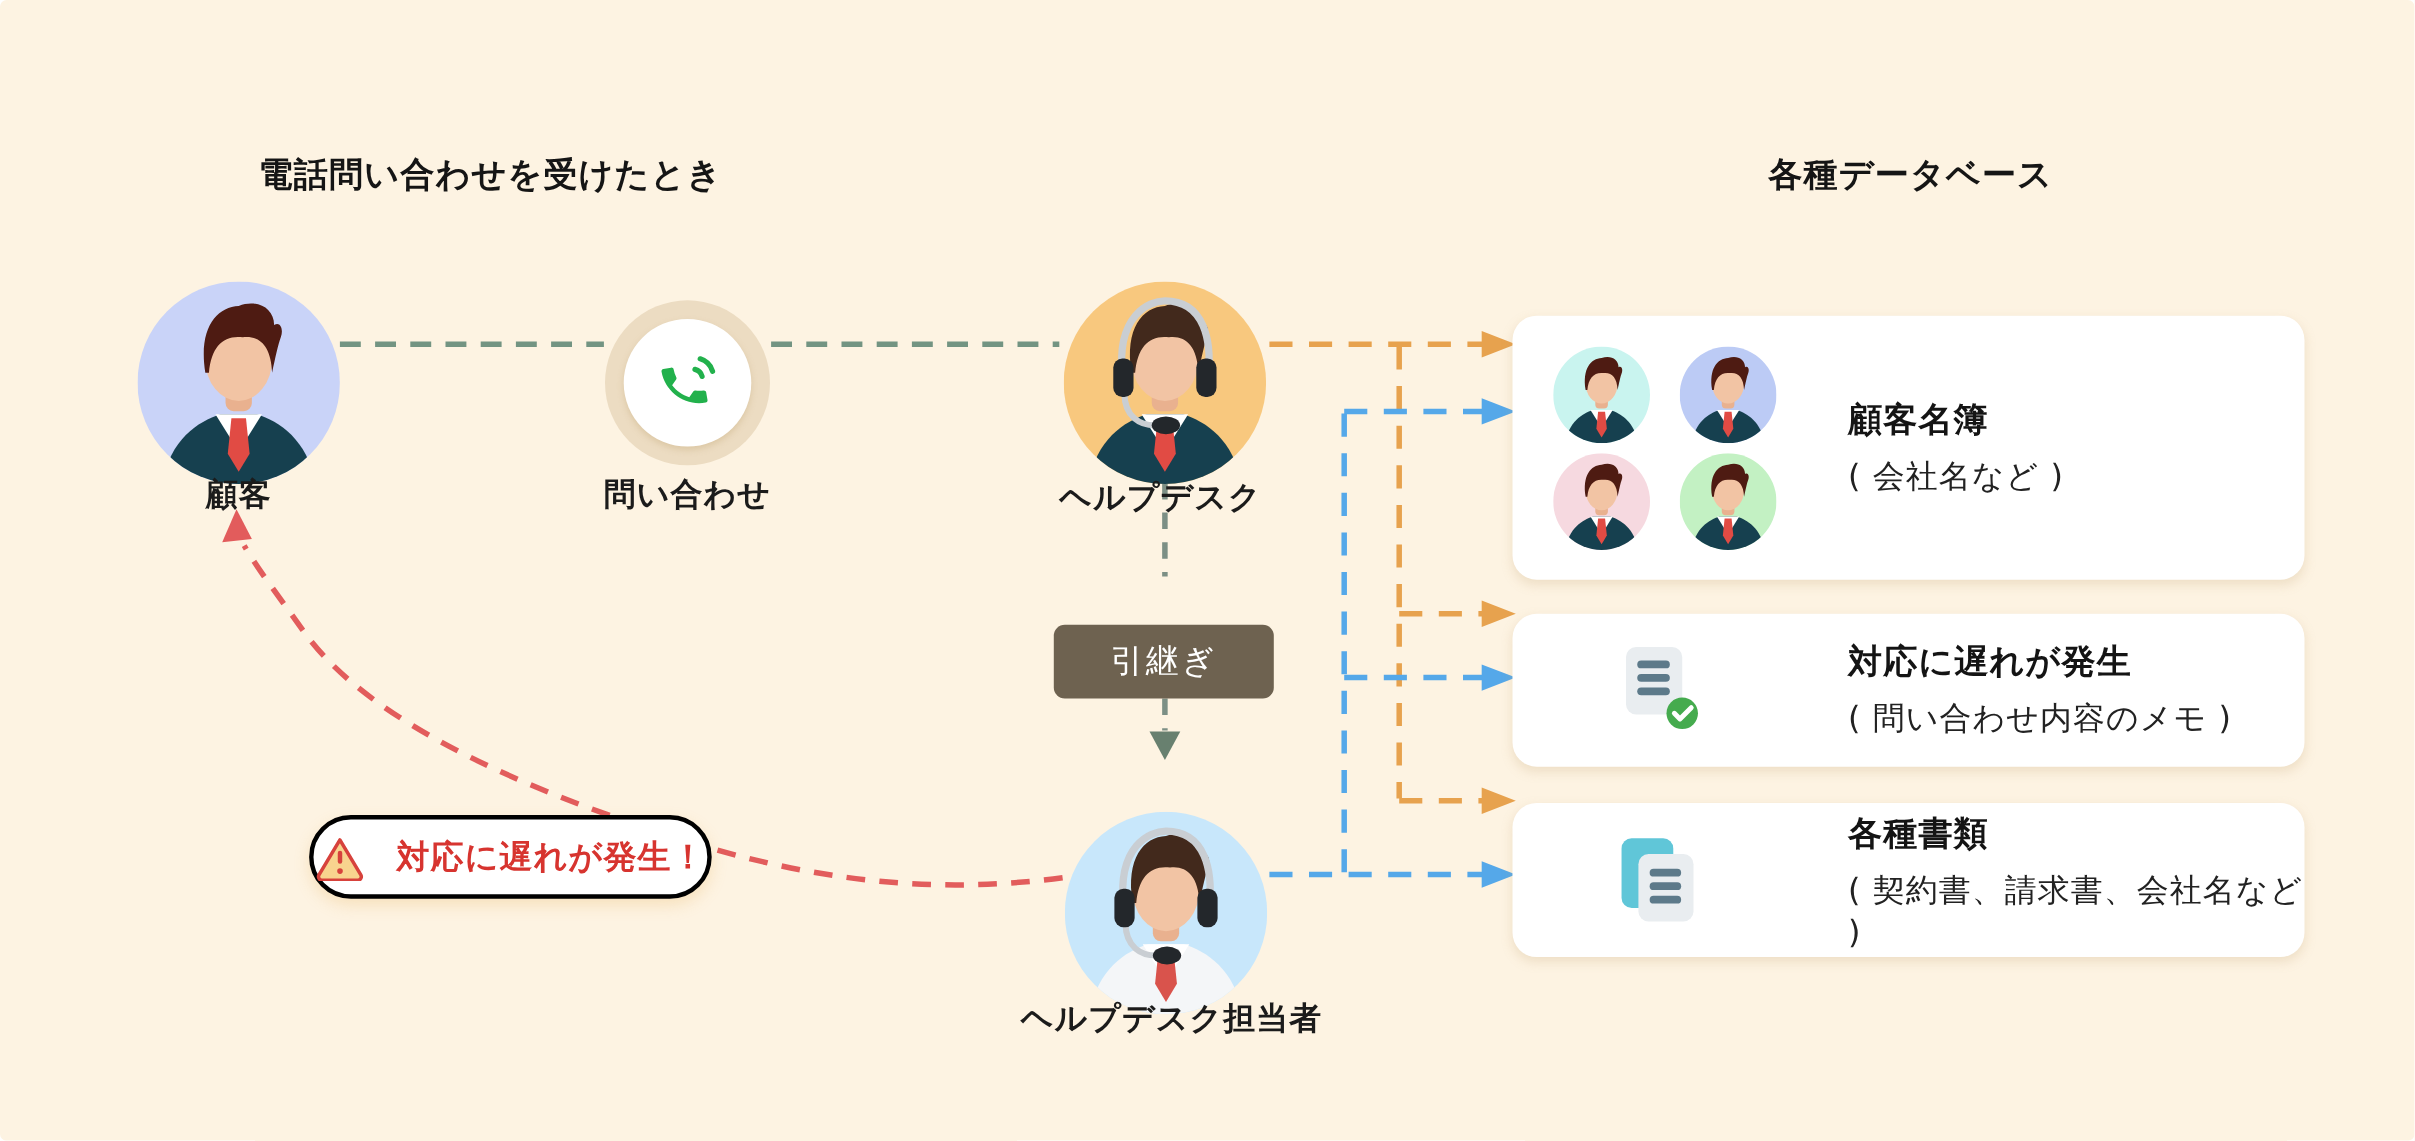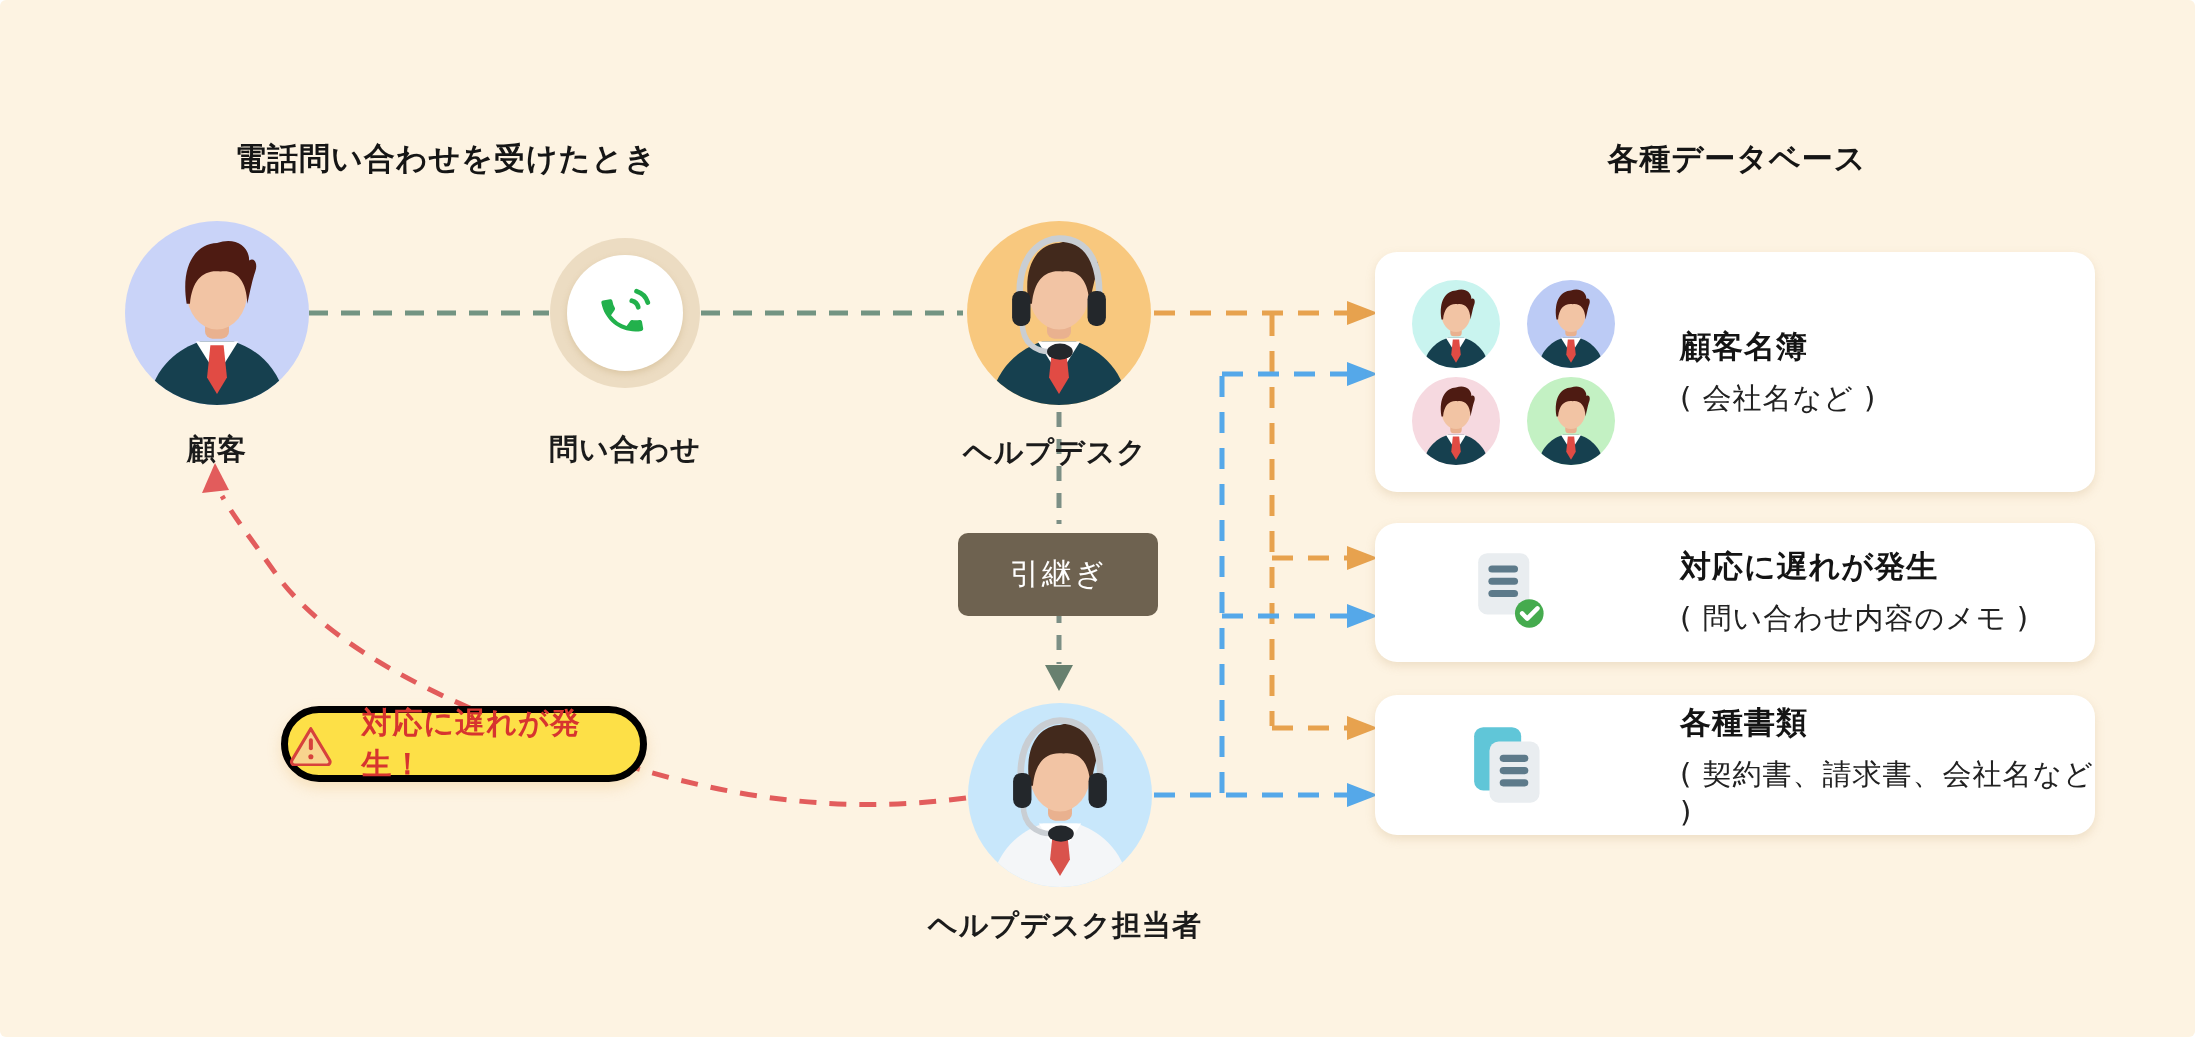--- a/index.html
+++ b/index.html
@@ -3,43 +3,43 @@
 <meta charset="utf-8">
 <style>
   html,body{margin:0;padding:0;background:#ffffff;}
   body{width:2195px;height:1037px;position:relative;font-family:"DejaVu Sans","Liberation Sans",sans-serif;}
   .canvas{position:absolute;inset:0;background:#fdf3e2;border-radius:6px;overflow:hidden;}
 
   
   .wires{position:absolute;left:0;top:0;width:2195px;height:1037px;z-index:1;}
 
   
-  .node{position:absolute;z-index:2;}
+  .node{position:absolute;z-index:2;margin-top:35px;}
   .avatar-svg{display:block;}
 
   
   .section-title{position:absolute;z-index:2;width:600px;text-align:center;
     font-size:31px;font-weight:700;color:#151515;letter-spacing:1px;}
   .node-label{position:absolute;z-index:2;text-align:center;
     font-size:29px;font-weight:700;color:#1b1b1b;letter-spacing:1px;}
 
   
   .phone-ring{width:150px;height:150px;border-radius:50%;background:#ecdcc2;
     display:flex;align-items:center;justify-content:center;}
   .phone-inner{width:116px;height:116px;border-radius:50%;background:#ffffff;
     display:flex;align-items:center;justify-content:center;box-shadow:0 3px 6px rgba(190,160,110,.35);}
 
   
-  .handover-btn{width:200px;height:83px;border-radius:10px;background:#6e6250;
+  .handover-btn{width:200px;height:67px;border-radius:10px;background:#6e6250;
     display:flex;align-items:center;justify-content:center;
     color:#ffffff;font-size:30px;font-weight:500;letter-spacing:2px;}
 
   
   .alert-pill{left:281px;top:706px;width:366px;height:76px;border-radius:40px;
-    background:#fde047;border:7px solid #000000;box-sizing:border-box;
+    background:#ffffff;border:4px solid #000000;box-sizing:border-box;
     display:flex;align-items:center;justify-content:center;gap:28px;
     box-shadow:0 6px 14px rgba(235,180,95,.28);}
   .alert-text{color:#d7342f;font-size:30px;font-weight:700;letter-spacing:1px;}
 
   
   .db-card{left:1375px;width:720px;background:#ffffff;border-radius:22px;
     box-shadow:0 4px 10px rgba(195,165,115,.25);display:flex;align-items:center;box-sizing:border-box;}
   .card-media{position:relative;width:305px;height:100%;flex:0 0 auto;}
   .card-text{display:flex;flex-direction:column;gap:11px;}
   .card-title{font-size:31px;font-weight:700;color:#141414;letter-spacing:1px;}

